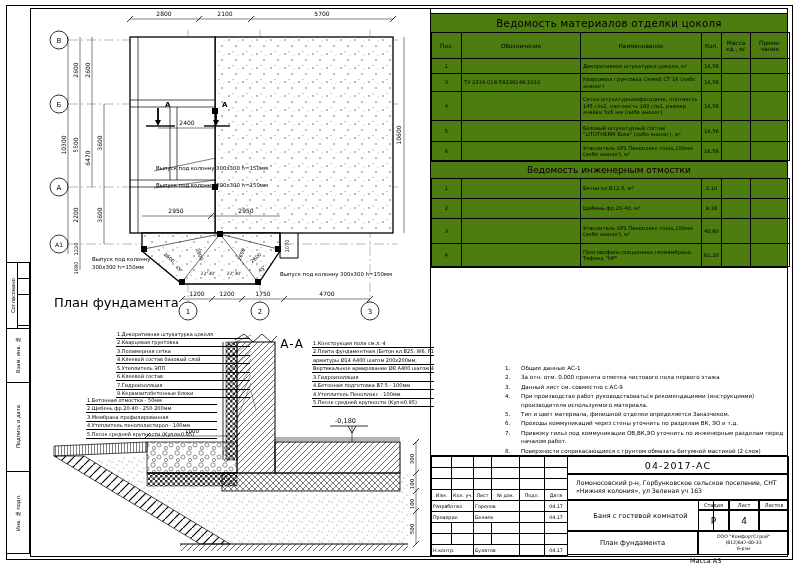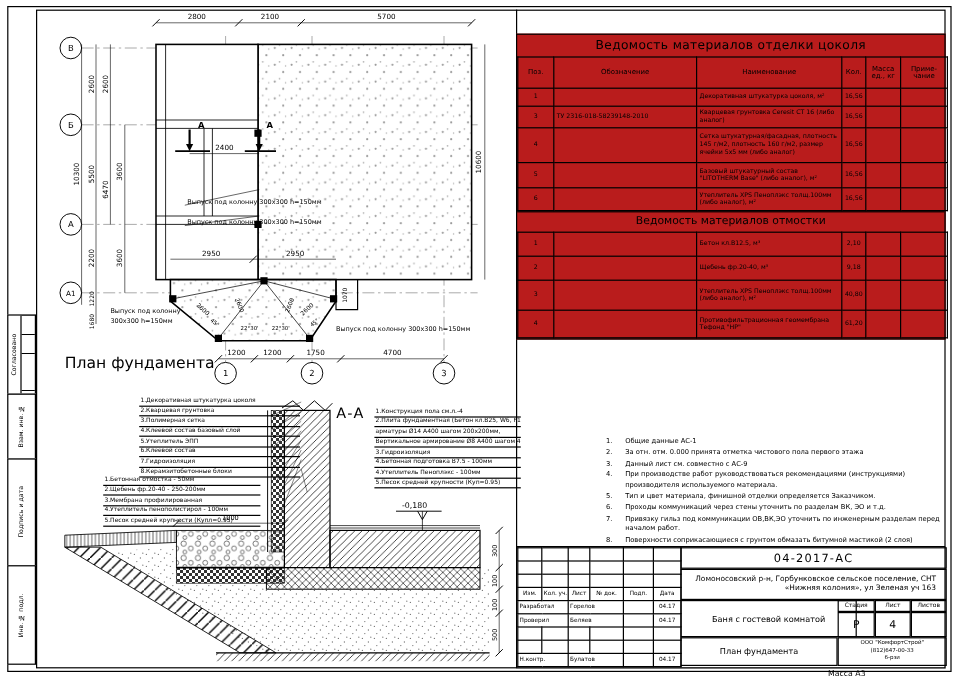--- a/index.html
+++ b/index.html
@@ -13,21 +13,21 @@
   
   .strip{left:6px;top:263px;width:24px}
   .strip-box{position:relative;box-sizing:border-box;border:1.1px solid #000;margin-top:-1px;background:#fff}
   .strip-label{position:absolute;inset:0;display:flex;align-items:center;justify-content:center;
                writing-mode:vertical-rl;transform:rotate(180deg);font-size:5.2px;white-space:nowrap}
   .strip-sub{position:absolute;right:0;top:0;width:11px;height:100%;border-left:.8px solid #000;
              background:repeating-linear-gradient(to bottom,transparent 0 15px,#000 15px 15.8px)}
   .half{width:11px}
 
   
-  .tables{left:430px;top:28px;width:358px;border:1.5px solid #000;background:#b91c1c}
+  .tables{left:430px;top:13px;width:358px;border:1.5px solid #000;background:#4d7c0f}
   .tbl-title{font-size:10.2px;text-align:center;padding:4px 0 3px;letter-spacing:.3px}
   .tbl-title2{font-size:9px;text-align:center;padding:3px 0;border-top:1px solid #000}
   table.mat{border-collapse:collapse;width:100%;table-layout:fixed}
   .mat th{border:1px solid #000;font-size:5.8px;font-weight:normal;padding:1px;vertical-align:middle}
   .mat thead tr{height:26px}
   .mat td{border:1px solid #000;font-size:5.2px;padding:1px 2px;vertical-align:middle;line-height:1.25;overflow:hidden}
   .mat td:nth-child(1),.mat td:nth-child(4),.mat td:nth-child(5),.mat td:nth-child(6){text-align:center}
   .t1 tbody tr:nth-child(1){height:15px}.t1 tbody tr:nth-child(2){height:18px}
   .t1 tbody tr:nth-child(3){height:29px}.t1 tbody tr:nth-child(4){height:21px}
   .t1 tbody tr:nth-child(5){height:19px}
@@ -43,21 +43,21 @@
   
   .co{position:absolute;font-size:5px;line-height:1;z-index:3}
   .co-row{border-bottom:.8px solid #000;padding:1.5px 0 1px 1px;white-space:nowrap;overflow:hidden}
   .co-upper{left:116px;top:330px;width:134px}
   .co-lower{left:86px;top:396px;width:131px}
   .co-right{left:312px;top:339px;width:122px}
 
   
   .tb{left:430px;top:455px;width:358px;height:102px;border:1.5px solid #000;background:#fff;z-index:4}
   .tb .cell{position:absolute;box-sizing:border-box;border:.7px solid #000;display:flex;
-            align-items:center;justify-content:center;text-align:right}
+            align-items:center;justify-content:center;text-align:left}
   table.tb-left{position:absolute;left:0;top:0;border-collapse:collapse;table-layout:fixed;width:136px;height:99px}
   .tb-left td{border:.7px solid #000;font-size:4.8px;padding:0 1px;text-align:center;height:10px;overflow:hidden;white-space:nowrap}
   .tb-left td.rl{text-align:left}
   .tb-doc{left:136px;top:0;width:222px;height:18px;font-size:9.5px;letter-spacing:1px}
   .tb-addr{left:136px;top:18px;width:222px;height:26px;font-size:6.2px;line-height:1.35;padding:0 8px}
   .tb-proj{left:136px;top:44px;width:147px;height:31px;font-size:6.8px}
   .tb-sheetname{left:136px;top:75px;width:131px;height:24px;font-size:6.8px}
   .st-h{top:44px;height:10px;font-size:5px}
   .st-v{top:54px;height:21px;font-size:9px}
   .tb-company{left:267px;top:75px;width:91px;height:24px;font-size:4.6px;line-height:1.3;flex-direction:column}
@@ -404,21 +404,21 @@
           <tr>
             <td class="c0">6</td>
             <td class="c1"></td>
             <td class="c2">Утеплитель XPS Пеноплэкс толщ.100мм (либо аналог), м²</td>
             <td class="c3">16,56</td>
             <td class="c4"></td>
             <td class="c5"></td>
           </tr>
         </tbody>
     </table>
-    <div class="tbl-title2">Ведомость материалов отмостки</div>
+    <div class="tbl-title2">Ведомость инженерным отмостки</div>
     <table class="mat t2">
       <colgroup>
         <col style="width:30px">
           <col style="width:119px">
           <col style="width:121px">
         <col style="width:20px">
           <col style="width:29px">
           <col style="width:39px">
       </colgroup>
       <tbody>

